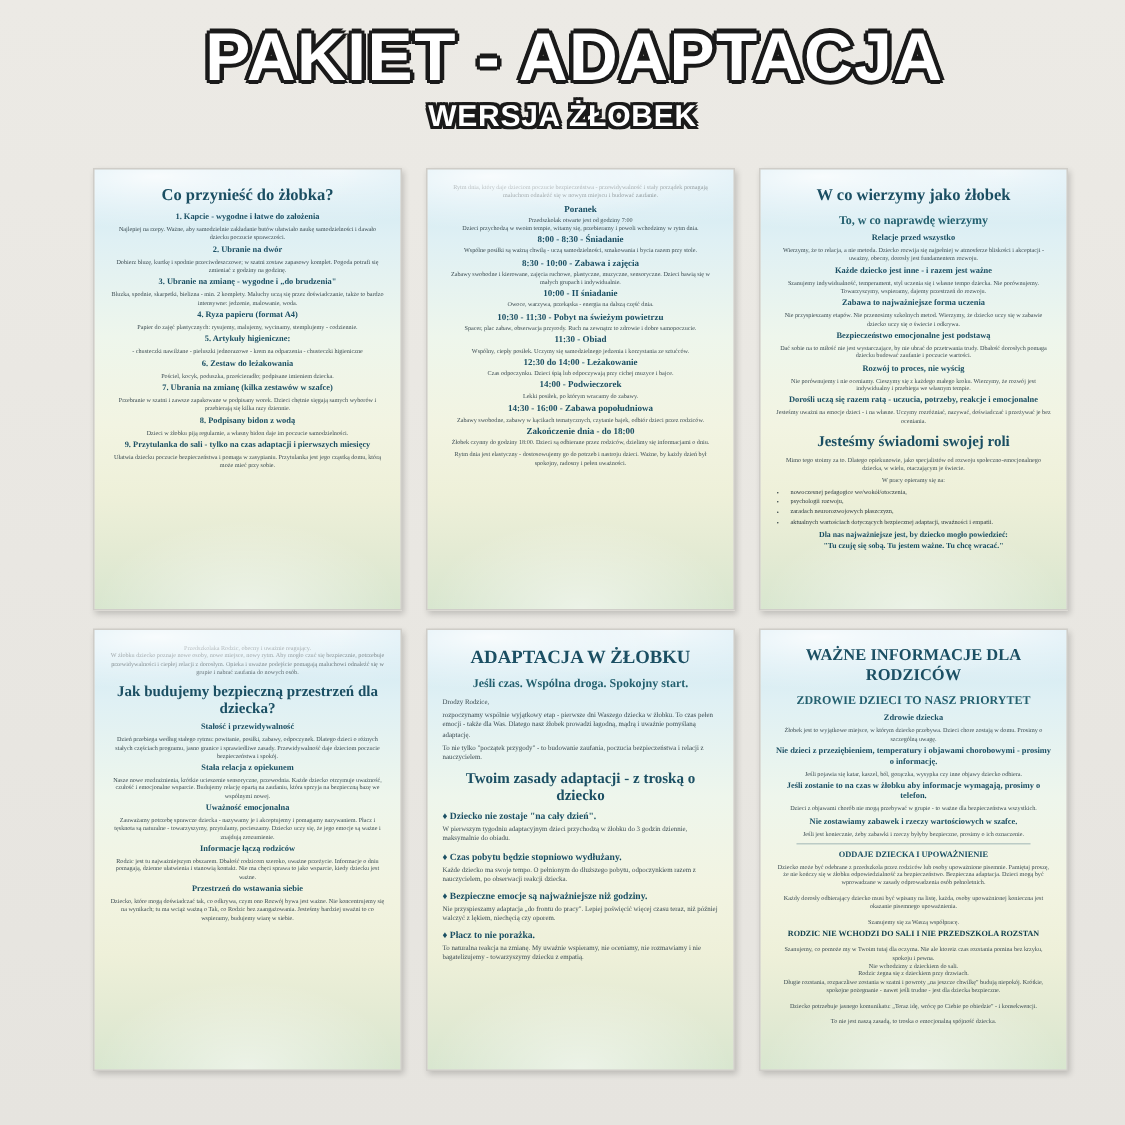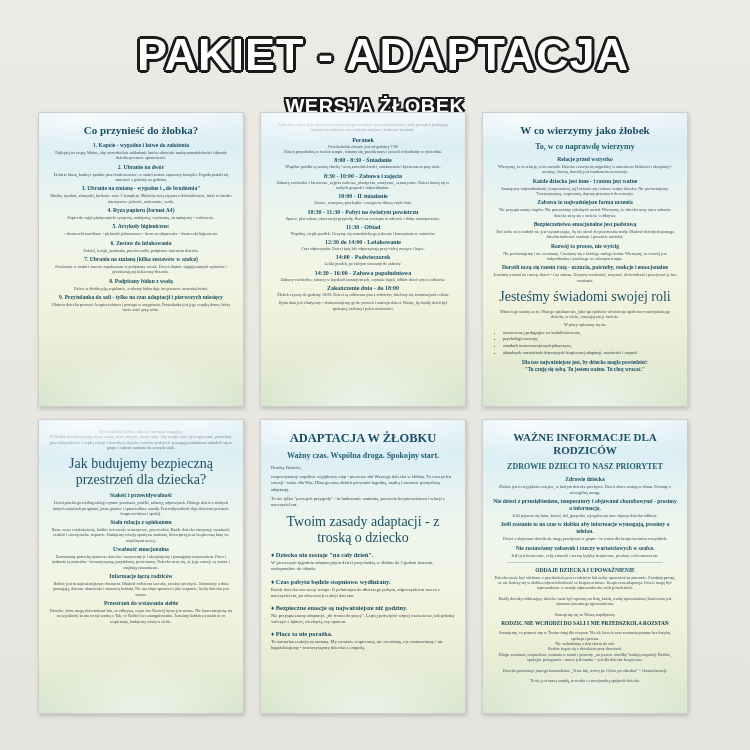--- a/index.html
+++ b/index.html
@@ -26,38 +26,38 @@
   .title-main {
     font-size: 45px;
     font-weight: bold;
     letter-spacing: 1px;
     color: #ffffff;
     text-shadow:
       -2px -2px 0 #1a1a1a, 2px -2px 0 #1a1a1a,
       -2px 2px 0 #1a1a1a, 2px 2px 0 #1a1a1a,
       0 3px 0 #1a1a1a, 3px 0 0 #1a1a1a, -3px 0 0 #1a1a1a, 0 -3px 0 #1a1a1a;
     line-height: 1.05;
-    margin: 17px;
+    margin: 0;
     padding-left: 16px;
   }
   .title-sub {
     font-size: 20px;
     font-weight: bold;
     letter-spacing: 0.5px;
     color: #ffffff;
     text-shadow:
       -2px -2px 0 #1a1a1a, 2px -2px 0 #1a1a1a,
       -2px 2px 0 #1a1a1a, 2px 2px 0 #1a1a1a,
       0 2px 0 #1a1a1a, 2px 0 0 #1a1a1a, -2px 0 0 #1a1a1a, 0 -2px 0 #1a1a1a;
     margin: 6px 0 0 0;
   }
   .grid {
     position: absolute;
     top: 112px;
-    left: 38px;
+    left: 62px;
     width: 655px;
     display: flex;
     flex-wrap: wrap;
     gap: 12px 16px;
   }
   .card {
     width: 206px;
     height: 295px;
     box-sizing: border-box;
     border: 1px solid #cfcdc8;
@@ -150,22 +150,22 @@
     color: #1b4f63;
     margin: 5px 0 2px 0;
   }
   .rule-p {
     font-size: 4.6px;
     line-height: 1.35;
     color: #3a4a50;
     margin-bottom: 3px;
   }
   .sect-h {
-    font-weight: normal;
-    font-size: 14px;
+    font-weight: bold;
+    font-size: 10px;
     color: #1b4f63;
     text-align: center;
     margin: 6px 0 4px 0;
   }
   .bullets {
     margin: 2px 0 2px 10px;
     padding: 0;
   }
   .bullets li {
     font-size: 4.2px;
@@ -364,21 +364,21 @@
         </div>
         <div class="item">
           <div class="item-h">Przestrzeń do wstawania siebie</div>
           <div class="item-p">Dziecko, które mogą doświadczać tak, co odkrywa, czym ono Rozwój bywa jest ważne. Nie koncentrujemy się na wynikach; tu ma wciąż ważną o Tak, co Rodzic bez zaangażowania. Jesteśmy bardziej uważni to co wspieramy, budujemy wiarę w siebie.</div>
         </div>
       </div>
     </div>
 
     <div class="card">
       <div class="c-title big">ADAPTACJA W ŻŁOBKU</div>
-      <div class="c-sub">Ważny czas. Wspólna droga. Spokojny start.</div>
+      <div class="c-sub">Jeśli czas. Wspólna droga. Spokojny start.</div>
       <div class="c-body">
         <div class="rule-p">Drodzy Rodzice,</div>
         <div class="rule-p">rozpoczynamy wspólnie wyjątkowy etap - pierwsze dni Waszego dziecka w żłobku. To czas pełen emocji - także dla Was. Dlatego nasz żłobek prowadzi łagodną, mądrą i uważnie pomyślaną adaptację.</div>
         <div class="rule-p">To nie tylko "początek przygody" - to budowanie zaufania, poczucia bezpieczeństwa i relacji z nauczycielem.</div>
         <div class="sect-h">Twoim zasady adaptacji - z troską o dziecko</div>
         <div>
           <div class="rule">♦ Dziecko nie zostaje "na cały dzień".</div>
           <div class="rule-p">W pierwszym tygodniu adaptacyjnym dzieci przychodzą w żłobku do 3 godzin dziennie, maksymalnie do obiadu.</div>
         </div>
         <div>

